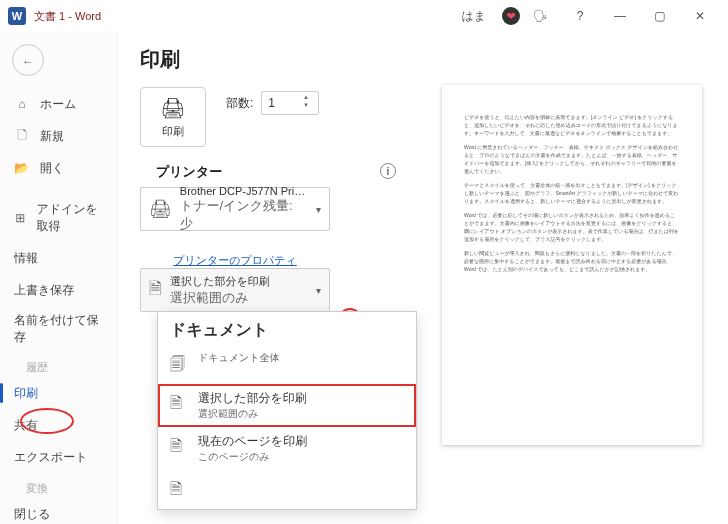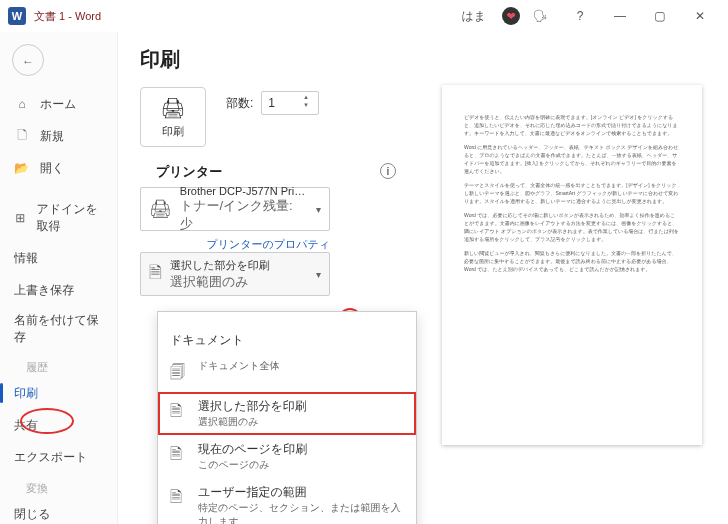--- a/index.html
+++ b/index.html
@@ -29,28 +29,28 @@
 .copies-input{width:58px;height:24px;border:1px solid #ccc;border-radius:2px;display:flex;align-items:center;padding:0 6px;position:relative;background:#fff}
 .spin{position:absolute;right:2px;top:1px;bottom:1px;width:12px;display:flex;flex-direction:column;font-size:7px;color:#666}
 .section-h{font-weight:700;font-size:13px;margin:16px 16px 6px;color:#222}
 .info-ico{float:right;width:16px;height:16px;border:1px solid #888;border-radius:50%;display:flex;align-items:center;justify-content:center;font-size:10px;color:#666;margin-right:8px}
 .dd{border:1px solid #ccc;background:#fff;height:44px;display:flex;align-items:center;padding:4px 8px;gap:8px;width:190px;border-radius:2px}
 .dd .ico{font-size:18px;color:#555}
 .dd-body{flex:1;min-width:0}
 .dd-t{font-size:11px;white-space:nowrap;overflow:hidden;text-overflow:ellipsis}
 .dd-s{font-size:13px;color:#666}
 .dd-chev{color:#666;font-size:10px}
-.link{color:#185abd;font-size:11px;display:block;text-align:right;width:190px;margin-top:6px}
+.link{color:#185abd;text-decoration:underline;font-size:11px;display:block;text-align:center;width:190px;margin-top:22px}
 .settings-dd{border:1px solid #ccc;background:#f7f7f7;height:44px;width:190px;display:flex;align-items:center;padding:4px 8px;gap:8px;border-radius:2px;position:relative}
 .settings-dd .ico{font-size:16px;color:#555}
 .red-circle{position:absolute;border:2px solid #e03030;border-radius:50%}
 .rc1{width:54px;height:26px;left:20px;top:408px}
 .rc2{width:24px;height:24px;left:338px;top:308px}
 .dropdown{position:absolute;left:157px;top:311px;width:260px;background:#fff;border:1px solid #ccc;box-shadow:0 4px 12px rgba(0,0,0,.15);z-index:5}
-.dropdown .grp{font-weight:400;font-size:12px;padding:20px 12px 4px}
+.dropdown .grp{font-weight:700;font-size:16px;padding:8px 12px 4px}
 .dd-item{display:flex;gap:10px;padding:6px 12px;align-items:flex-start}
 .dd-item .ico{width:18px;font-size:15px;color:#555;flex-shrink:0;margin-top:2px}
 .dd-item .t{font-size:12px}
 .dd-item .s{font-size:10px;color:#666}
 .dd-item.hl{outline:2px solid #e03030;outline-offset:-2px}
 .preview{position:absolute;left:442px;top:85px;width:260px;height:360px;background:#fff;box-shadow:0 1px 4px rgba(0,0,0,.25)}
 .preview-text{padding:28px 22px;font-size:5px;color:#555;line-height:1.6}
 .preview-text p{margin-bottom:6px}
 </style>
 </head>
@@ -182,24 +182,20 @@
   </div>
   <div class="dd-item">
     <span class="ico">🗎</span>
     <div>
         <div class="t">現在のページを印刷</div>
         <div class="s">このページのみ</div>
       </div>
   </div>
   <div class="dd-item">
     <span class="ico">🗎</span>
-    <div>
-        <div class="t">ユーザー指定の範囲</div>
-        <div class="s">特定のページ、セクション、または範囲を入力します</div>
-      </div>
   </div>
 
 </div>
 
 <div class="preview">
   <div class="preview-text">
     <p>ビデオを使うと、伝えたい内容を明確に表現できます。[オンライン ビデオ] をクリックすると、追加したいビデオを、それに応じた埋め込みコードの形式で貼り付けできるようになります。キーワードを入力して、文書に最適なビデオをオンラインで検索することもできます。</p>
     <p>Word に用意されているヘッダー、フッター、表紙、テキスト ボックス デザインを組み合わせると、プロのようなできばえの文書を作成できます。たとえば、一致する表紙、ヘッダー、サイドバーを追加できます。[挿入] をクリックしてから、それぞれのギャラリーで目的の要素を選んでください。</p>
     <p>テーマとスタイルを使って、文書全体の統一感を出すこともできます。[デザイン] をクリックし新しいテーマを選ぶと、図やグラフ、SmartArt グラフィックが新しいテーマに合わせて変わります。スタイルを適用すると、新しいテーマに適合するように見出しが変更されます。</p>
     <p>Word では、必要に応じてその場に新しいボタンが表示されるため、効率よく操作を進めることができます。文書内に画像をレイアウトする方法を変更するには、画像をクリックすると、隣にレイアウト オプションのボタンが表示されます。表で作業している場合は、行または列を追加する場所をクリックして、プラス記号をクリックします。</p>

